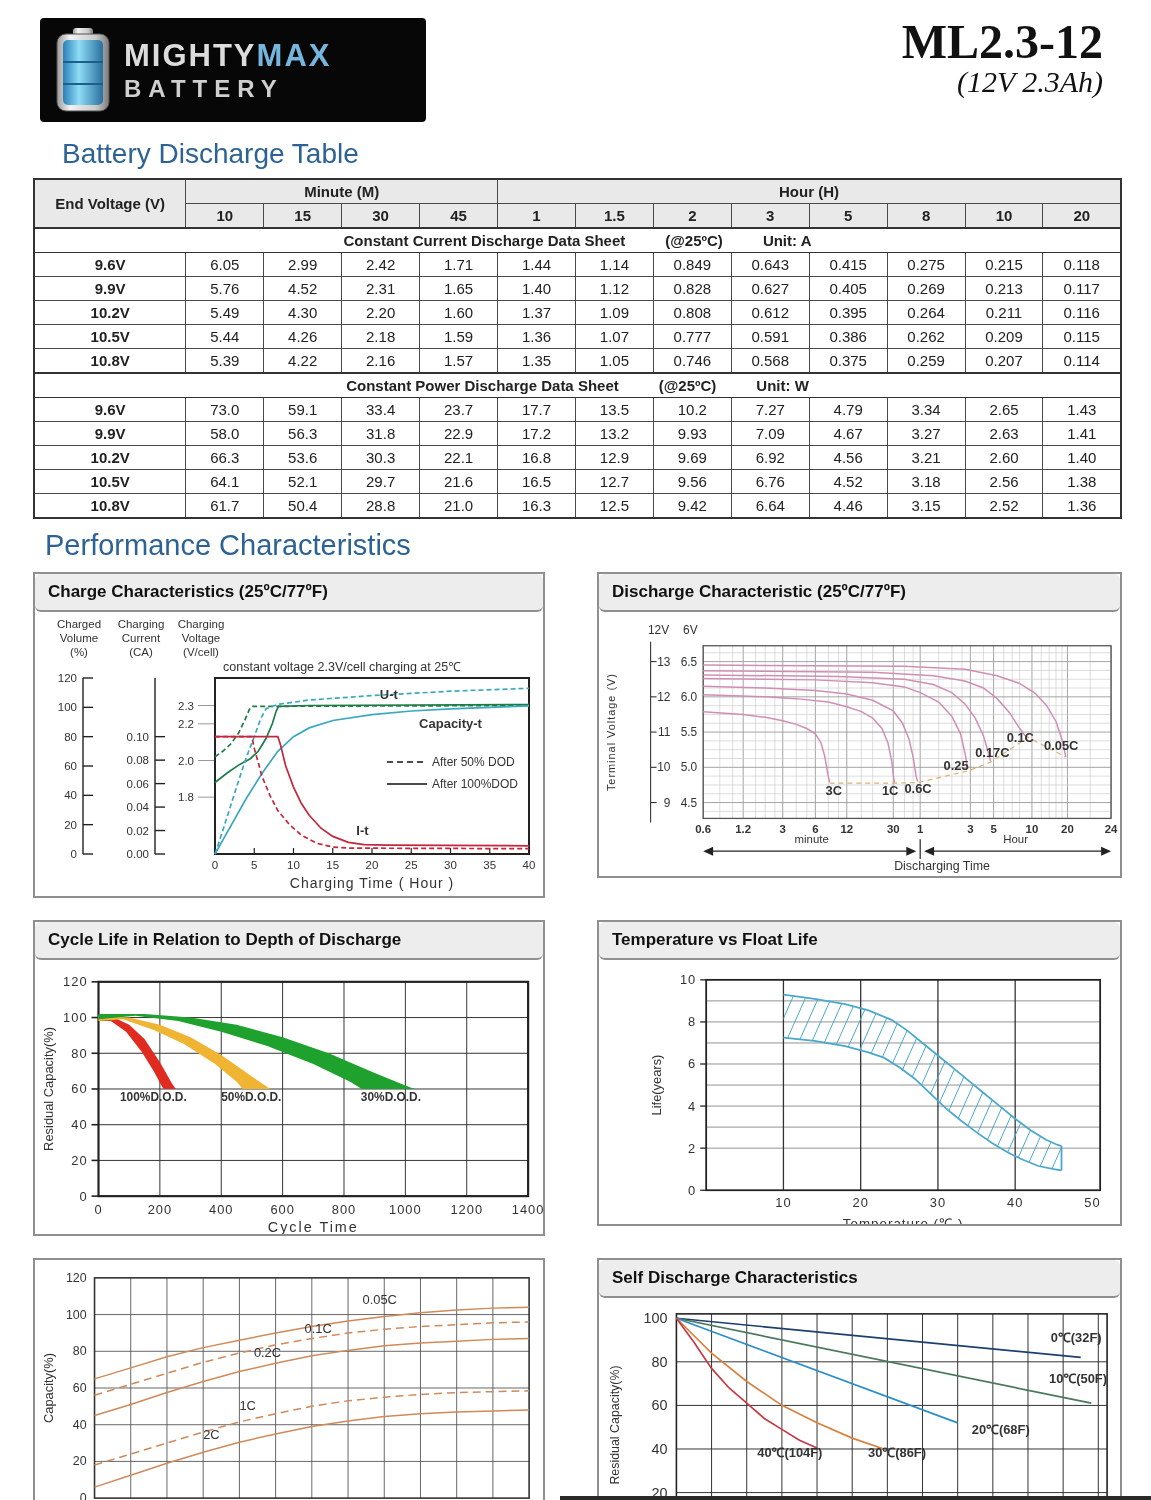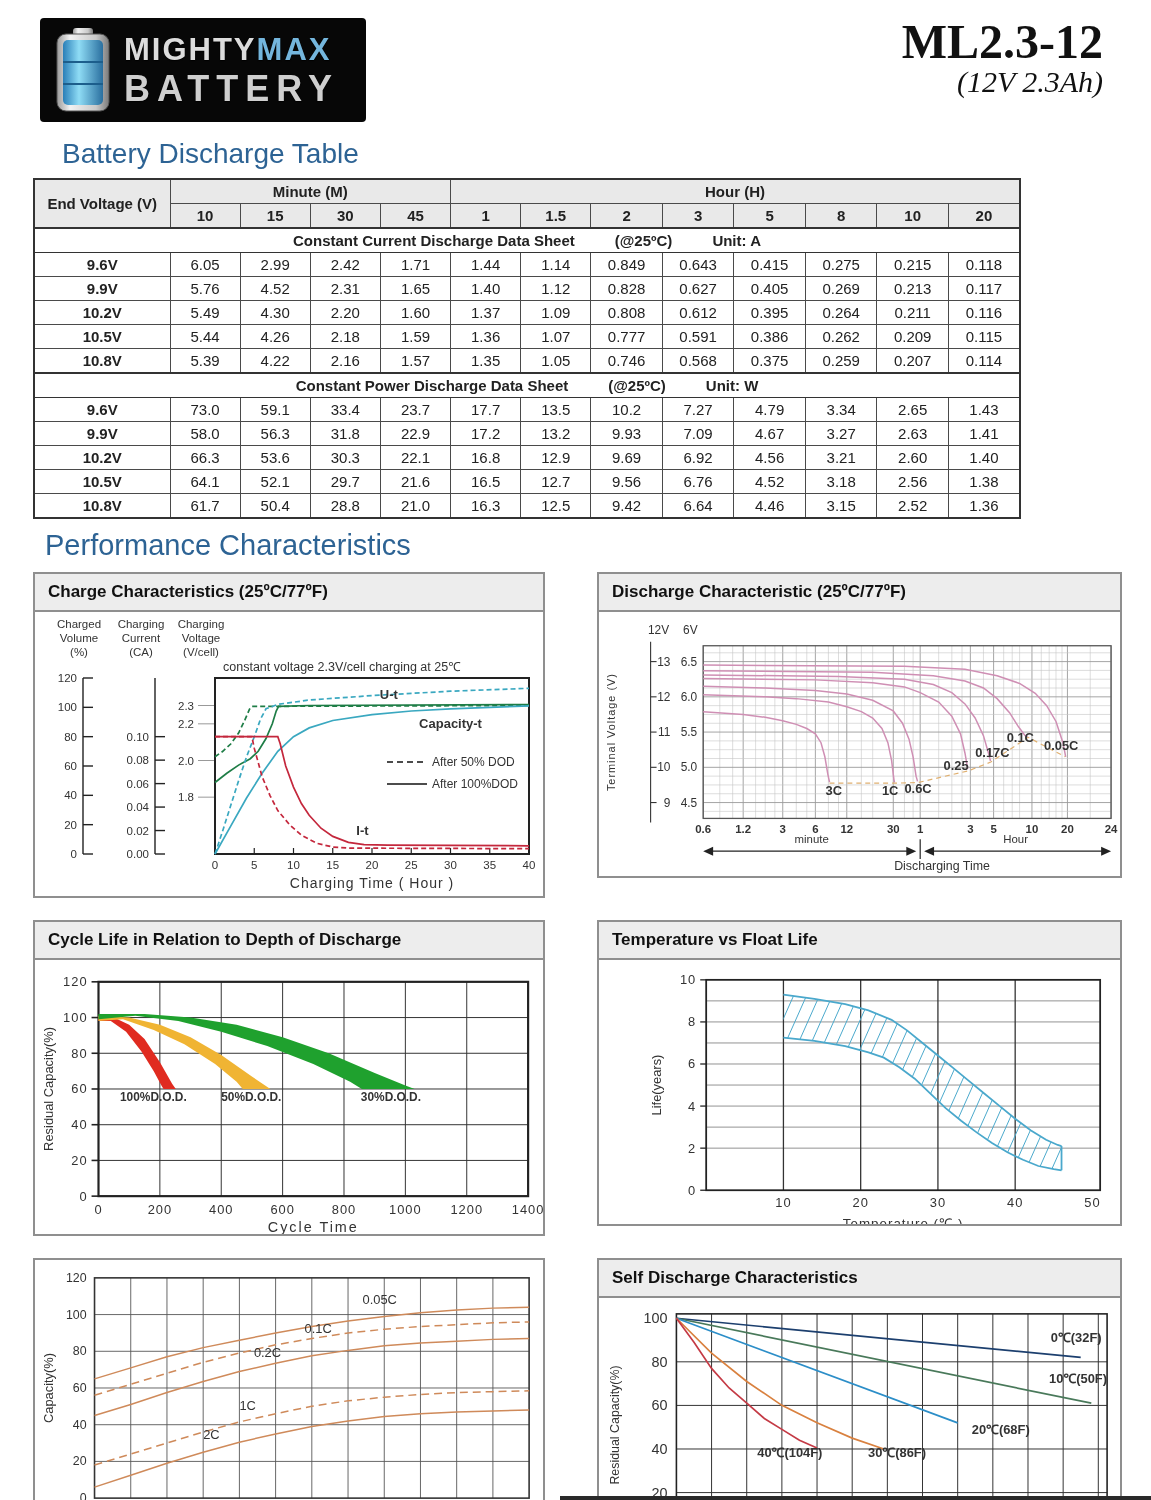--- a/index.html
+++ b/index.html
@@ -1,38 +1,38 @@
 <!DOCTYPE html>
 <html><head>
 <meta charset="utf-8">
 <style>
   html,body{margin:0;padding:0;background:#fff;}
   body{width:1151px;height:1500px;position:relative;font-family:"Liberation Sans",sans-serif;color:#222;overflow:hidden;}
   .top{display:flex;align-items:flex-start;padding:18px 40px 0 40px;}
-  .logo{width:326px;height:104px;background:#070707;border-radius:4px;display:flex;align-items:center;padding-left:14px;box-sizing:border-box;}
+  .logo{width:386px;height:104px;background:#070707;border-radius:4px;display:flex;align-items:center;padding-left:14px;box-sizing:border-box;}
   .logo-text{margin-left:12px;line-height:1;}
   .logo-row1{font-size:31px;font-weight:bold;letter-spacing:2px;}
   .mighty{color:#dcdcdc;text-shadow:0 1px 1px #000;}
   .max{color:#74b6dd;text-shadow:0 1px 1px #000;}
-  .logo-row2{font-size:36px;font-weight:bold;letter-spacing:7px;color:#cfcfcf;margin-top:6px;text-shadow:0 1px 1px #000;}
+  .logo-row2{font-size:24px;font-weight:bold;letter-spacing:7px;color:#cfcfcf;margin-top:6px;text-shadow:0 1px 1px #000;}
   .product{margin-left:auto;text-align:right;padding-right:8px;line-height:1.02;}
   .model{font-family:"Liberation Serif",serif;font-size:48px;font-weight:bold;color:#111;}
   .spec{font-family:"Liberation Serif",serif;font-size:30px;font-style:italic;color:#111;}
   .h-blue{color:#2d6394;font-weight:normal;}
   #h-table{font-size:28px;margin:16px 0 8px 62px;}
   #h-perf{font-size:29px;margin:10px 16px 10px 45px;}
-  table{border-collapse:collapse;margin-left:33px;width:988px;font-size:15px;border:2px solid #333;}
+  table{border-collapse:collapse;margin-left:33px;width:1089px;font-size:15px;border:2px solid #333;}
   th,td{border:1px solid #4a4a4a;text-align:center;padding:1px 0;height:21px;}
   thead th{background:#e9e9e9;font-weight:bold;}
   td.sec{font-weight:bold;border-top:2px solid #333;border-bottom:1px solid #333;}
   td.sec span{margin:0 20px;}
   th.vcol{font-weight:bold;background:#fff;margin-left:16px;}
   .panels{display:grid;grid-template-columns:512px 525px;column-gap:52px;row-gap:22px;margin:6px 0 0 33px;align-items:start;}
   .panel{border:2px solid #8f8f8f;background:#fff;}
-  .panel-title{background:#ededed;border-bottom:2px solid #8f8f8f;padding:8px 13px;font-size:17px;font-weight:bold;color:#111;}
+  .panel-title{background:#ededed;border-bottom:2px solid #8f8f8f;padding:8px 13px;font-size:17px;font-weight:bold;color:#111;border-radius:6px;}
   .panel svg{display:block;width:100%;}
   svg text{font-family:"Liberation Sans",sans-serif;fill:#333;}
   .bottom-strip{position:absolute;bottom:0;left:560px;right:0;height:4px;background:#2a2a2a;}
 </style>
 </head>
 <body>
 
 <div class="top">
   <div class="logo">
     <svg width="58" height="86" viewBox="0 0 58 86">

